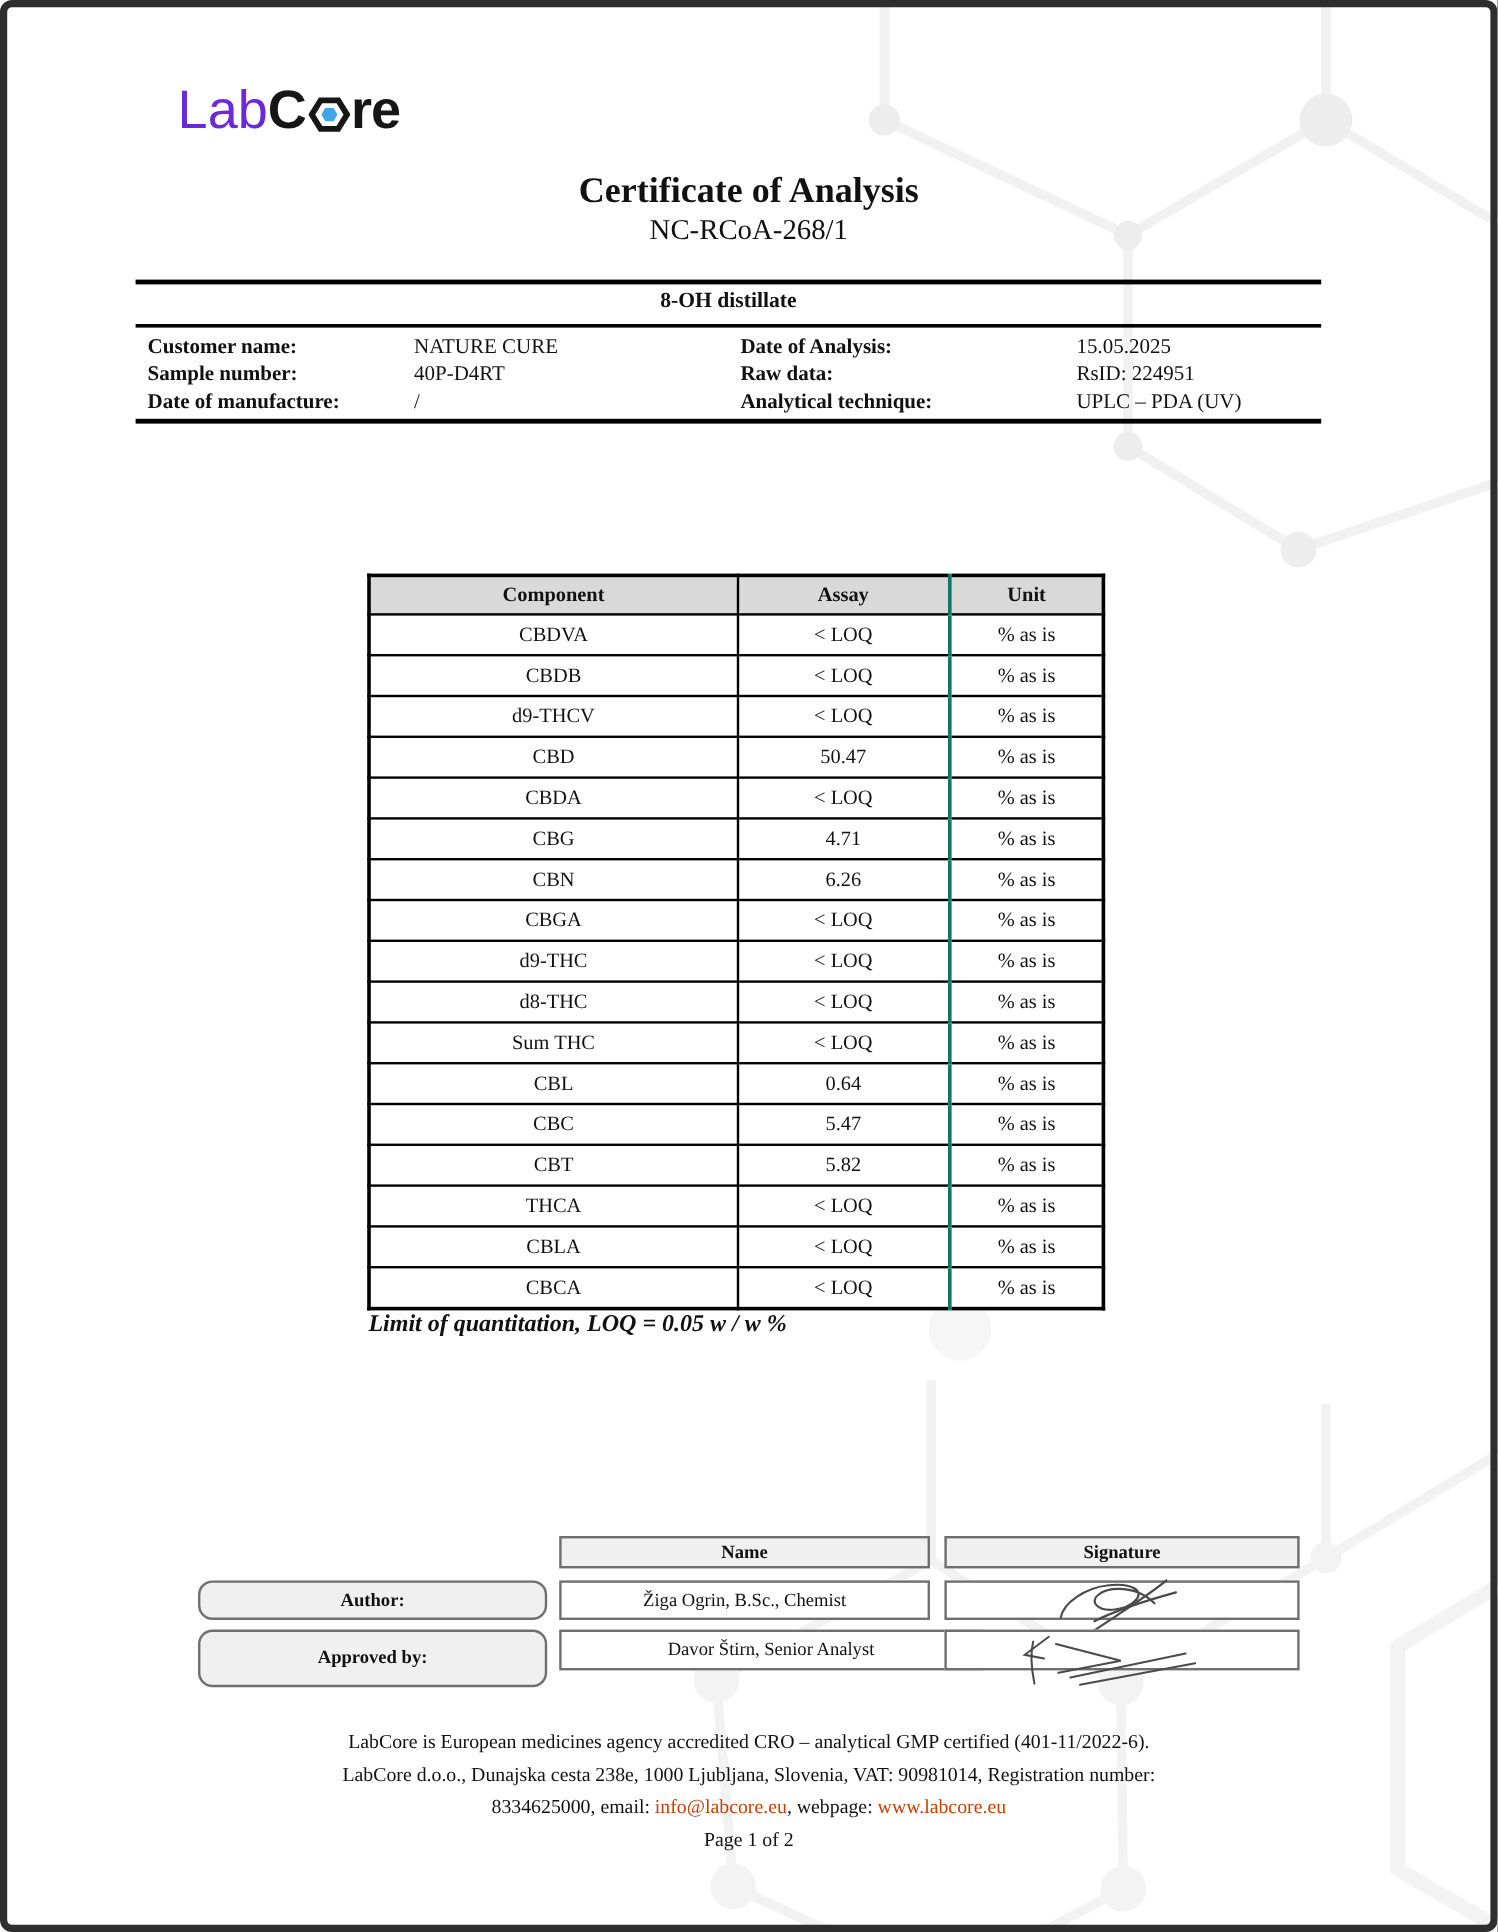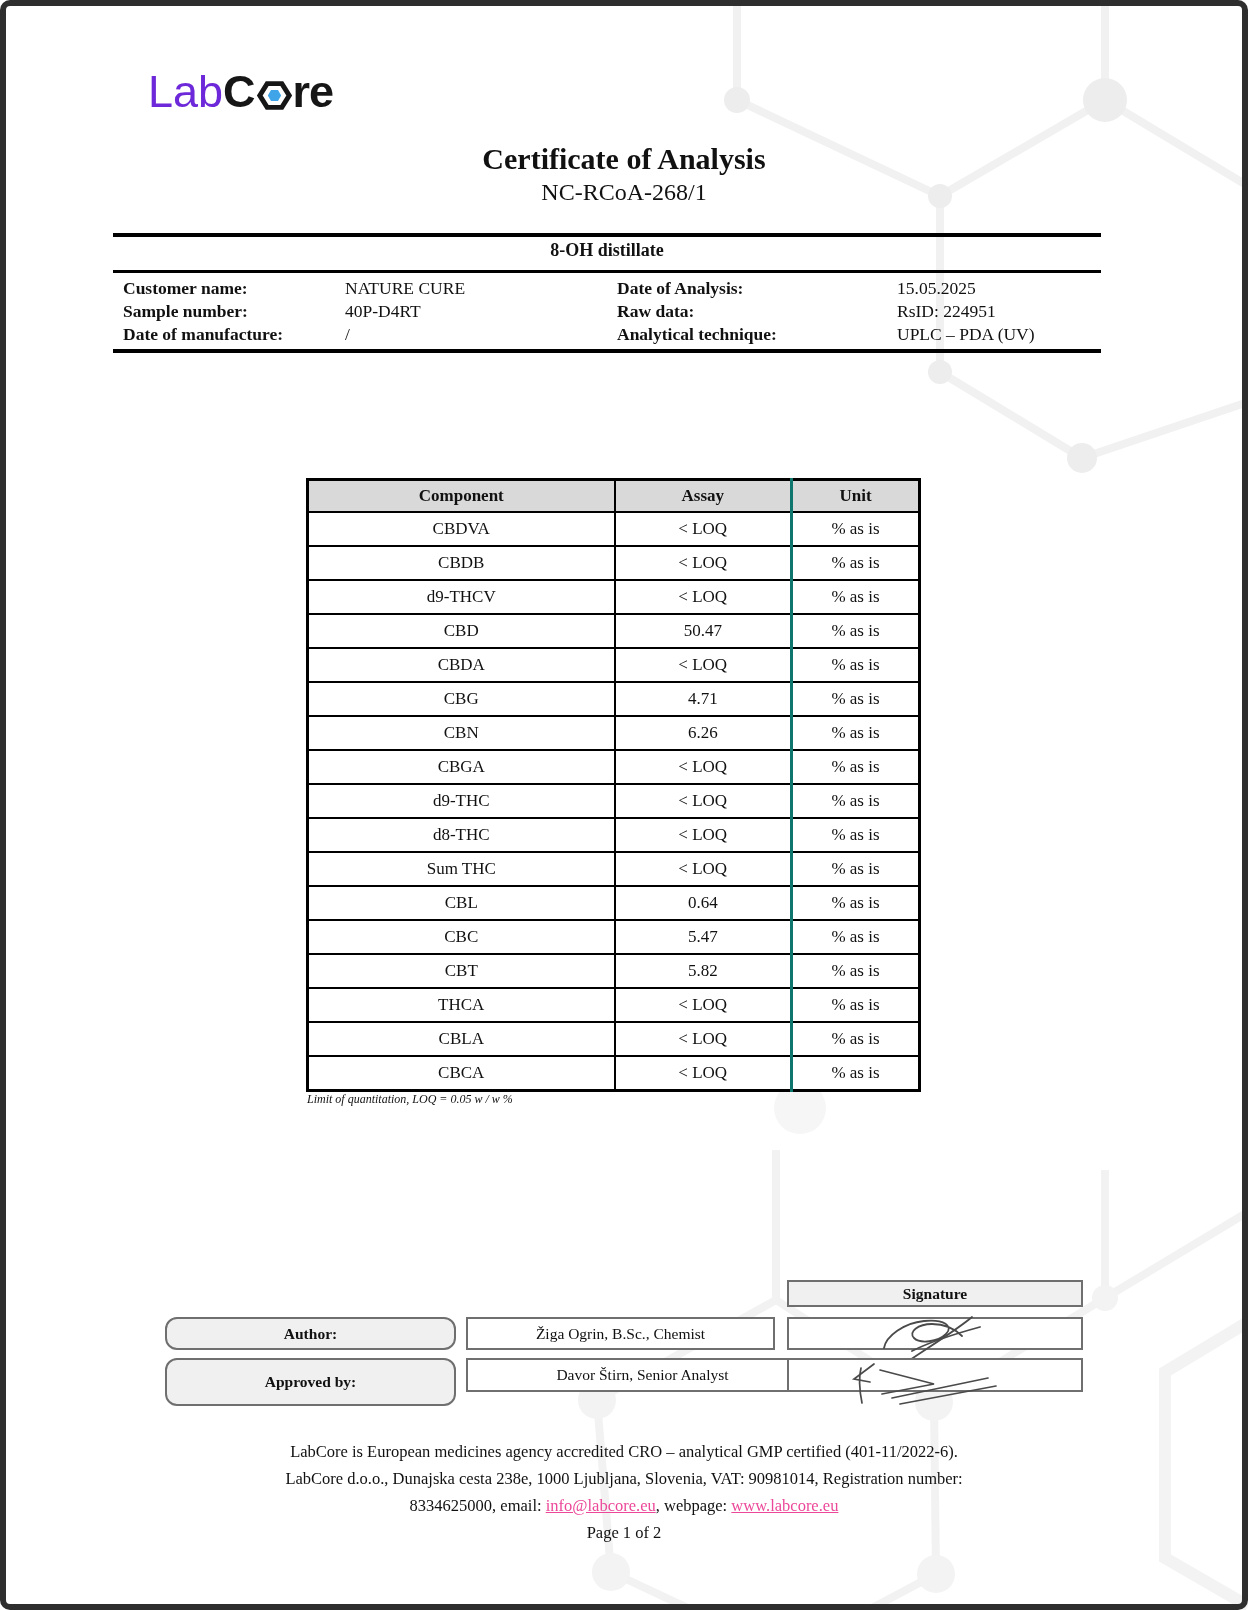--- a/index.html
+++ b/index.html
@@ -37,40 +37,40 @@
   
   table.results{
     position:absolute;left:306px;top:478px;border-collapse:collapse;table-layout:fixed;
     font-size:17px;text-align:center;border:3px solid #000;
   }
   table.results th, table.results td{border:2px solid #000;padding:0;vertical-align:middle;}
   table.results th{height:30px;background:#d9d9d9;font-size:17px;}
   table.results td{height:32px;font-size:17px;background:#fff;}
   .w-comp{width:307px;} .w-assay{width:177px;} .w-unit{width:128px;}
   table.results th.col-unit, table.results td.col-unit{border-left:3px solid #0f766e;}
-  .footnote{position:absolute;left:307px;top:1092px;font-style:italic;font-size:12px;}
+  .footnote{position:absolute;left:307px;top:1092px;font-style:italic;font-size:20px;font-weight:bold;}
 
   
   .sbox{position:absolute;border:2px solid #6f6f6f;display:flex;align-items:center;justify-content:center;
         font-size:15.5px;background:#fff;box-sizing:border-box;}
   .sbox.gray{background:#f0f0f0;font-weight:bold;border-radius:12px;}
   .sbox.hdr{font-weight:bold;background:#f0f0f0;}
   .bx-name-hdr{left:466px;top:1280px;width:309px;height:27px;}
   .bx-sig-hdr{left:787px;top:1280px;width:296px;height:27px;}
   .bx-author-lbl{left:165px;top:1317px;width:291px;height:33px;}
   .bx-author-name{left:466px;top:1317px;width:309px;height:33px;}
   .bx-author-sig{left:787px;top:1317px;width:296px;height:33px;overflow:visible;}
   .bx-appr-lbl{left:165px;top:1358px;width:291px;height:48px;}
   .bx-appr-name{left:466px;top:1358px;width:353px;height:34px;}
   .bx-appr-sig{left:787px;top:1358px;width:296px;height:34px;overflow:visible;}
   .sig-svg{position:absolute;left:50%;transform:translateX(-50%);overflow:visible;}
 
   
   .footer{position:absolute;left:0;right:0;top:1438px;text-align:center;font-size:16.5px;line-height:27px;}
-  .footer a{color:#ec4899;text-decoration:underline;cursor:pointer;}
+  .footer a{color:#c2410c;cursor:pointer;}
 </style>
 </head>
 <body>
 
 <div class="doc">
 
   <svg class="watermark" width="1248" height="1610" viewBox="0 0 1248 1610">
     <g stroke="#f1f1f1" stroke-width="8" fill="none">
       <path d="M737,0 V100"></path>
       <path d="M737,100 L940,196"></path>
@@ -244,20 +244,21 @@
           </tr>
           <tr>
             <td class="col-comp">CBCA</td>
             <td class="col-assay">&lt; LOQ</td>
             <td class="col-unit">% as is</td>
           </tr>
         </tbody>
     </table>
     <div class="footnote">Limit of quantitation, LOQ = 0.05 w / w %</div>
 
+    <div class="sbox hdr bx-name-hdr">Name</div>
     <div class="sbox hdr bx-sig-hdr">Signature</div>
 
     <div class="sbox gray bx-author-lbl">Author:</div>
     <div class="sbox bx-author-name">Žiga Ogrin, B.Sc., Chemist</div>
     <div class="sbox bx-author-sig">
       <svg class="sig-svg" width="150" height="60" viewBox="0 0 150 60" style="top:-9px;">
         <g stroke="#4a4a4a" stroke-width="1.8" fill="none" stroke-linecap="round">
           <path d="M24,38 C26,26 44,13 64,11 C84,9 94,16 86,24 C78,32 60,34 54,28 C48,22 58,14 72,14 C86,14 96,20 102,26"></path>
           <path d="M112,7 C98,19 72,35 44,54"></path>
           <path d="M52,41 C72,31 98,23 120,17"></path>

